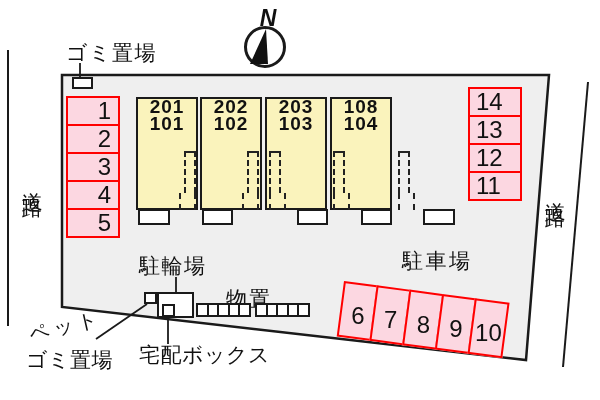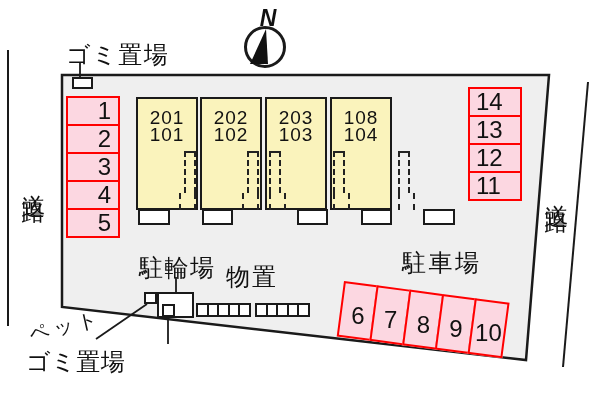--- a/index.html
+++ b/index.html
@@ -1,29 +1,29 @@
 <!DOCTYPE html>
 <html><head>
 <meta charset="utf-8">
 <style>
   html,body{margin:0;padding:0;background:#fff;}
   .stage{
     position:relative;width:600px;height:400px;background:#ffffff;overflow:hidden;
     font-family:"Liberation Sans","DejaVu Sans",sans-serif;color:#111;
   }
   .stage svg{position:absolute;left:0;top:0;}
-  .label{position:absolute;font-size:24px;color:#111;white-space:nowrap;line-height:1.05;}
+  .label{position:absolute;font-size:21px;color:#111;white-space:nowrap;line-height:1.05;}
   .vtext{writing-mode:vertical-rl;text-orientation:upright;letter-spacing:5px;}
   .north-n{position:absolute;left:256px;top:5px;width:24px;text-align:center;
     font-size:23px;font-weight:bold;font-style:italic;}
   
   .unit{position:absolute;top:97px;height:113px;width:62px;box-sizing:border-box;
     background:#faf3bc;border:2px solid #1a1a1a;text-align:center;}
   .unit .num{display:block;font-size:19px;line-height:16.5px;letter-spacing:1px;}
-  .unit .nums{padding-top:11px;}
+  .unit .nums{font-weight:bold;}
   .porch{position:absolute;top:209px;height:16px;box-sizing:border-box;
     background:#fff;border:2px solid #1a1a1a;}
   .stairA{position:absolute;top:151px;width:12px;height:42px;box-sizing:border-box;
     border:2px dashed #222;border-bottom:none;}
   .stairB{position:absolute;top:193px;width:17px;height:17px;box-sizing:border-box;
     border:2px dashed #222;border-bottom:none;border-top:none;}
   
   .pcol{position:absolute;width:54px;}
   .pcell{box-sizing:border-box;width:54px;height:30px;margin-top:-2px;
     background:#fcd7e1;border:2px solid #ff0000;display:flex;align-items:center;
@@ -126,21 +126,21 @@
   <div class="porch" style="left:202px;width:31px"></div>
   <div class="porch" style="left:297px;width:31px"></div>
   <div class="porch" style="left:361px;width:31px"></div>
   <div class="porch" style="left:423px;width:32px"></div>
 
   <div class="label" style="left:139px;top:255px;letter-spacing:1.5px">駐輪場</div>
   <div class="box" style="left:157px;top:292px;width:37px;height:26px"></div>
   <div class="box" style="left:144px;top:292px;width:13px;height:12px"></div>
   <div class="box" style="left:162px;top:304px;width:13px;height:13px"></div>
 
-  <div class="label" style="left:226px;top:264px;letter-spacing:2px">物置</div>
+  <div class="label" style="left:226px;top:288px;letter-spacing:2px">物置</div>
   <div class="storage" style="left:196px;width:55px">
     <div class="scell"></div>
       <div class="scell"></div>
       <div class="scell"></div>
       <div class="scell"></div>
       <div class="scell"></div>
   </div>
   <div class="storage" style="left:255px;width:55px">
     <div class="scell"></div>
       <div class="scell"></div>
@@ -164,14 +164,15 @@
     <div class="prcell">
         <span>9</span>
       </div>
     <div class="prcell">
         <span>10</span>
       </div>
   </div>
 
   <div class="label pet1" style="left:32px;top:324px">ペット</div>
   <div class="label" style="left:26px;top:349px;letter-spacing:0.5px">ゴミ置場</div>
+  <div class="label" style="left:139px;top:344px;letter-spacing:0.5px">宅配ボックス</div>
 
 </div>
 
 </body></html>

